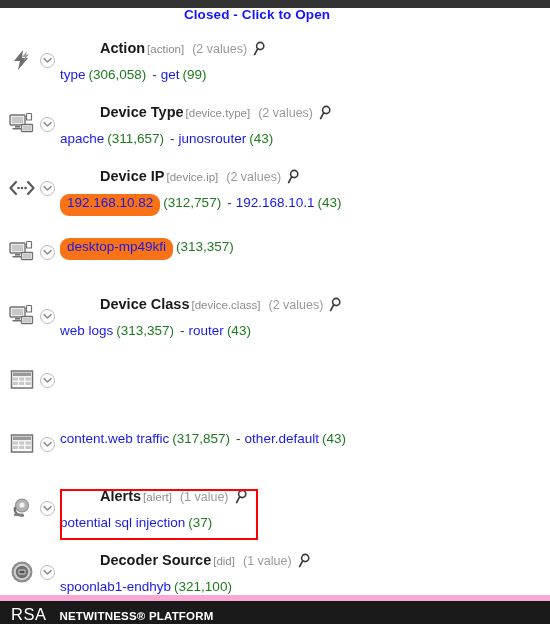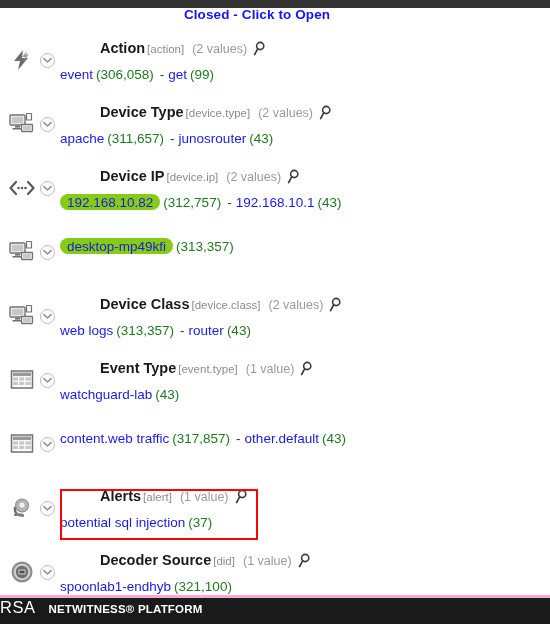--- a/index.html
+++ b/index.html
@@ -133,23 +133,23 @@
     margin-top: 7px;
     white-space: nowrap;
     line-height: 18px;
     font-size: 13.5px;
   }
   .val-name {
     color: #1a1ae6;
     cursor: pointer;
   }
   .val-name.chip {
-    background: #84cc16;
+    background: #f97316;
     border-radius: 9px;
-    padding: 1px 7px 0 7px;
+    padding: 1px 7px 6px 7px;
   }
   .val-count {
     color: #1f7a1f;
     margin-left: 3px;
   }
   .val-sep {
     color: #333333;
     margin: 0 4px 0 6px;
   }
 
@@ -164,23 +164,24 @@
     pointer-events: none;
   }
 
   
   .footer {
     position: absolute;
     bottom: 0; left: 0;
     width: 550px;
     height: 29px;
     background: #1a1a1a;
-    border-top: 3px solid #f9a8d4;
+    border-top: 6px solid #f9a8d4;
     display: flex;
-    align-items: flex-start;
+    align-items: flex-end;
+    padding-left: 11px;
   }
   .footer-logo {
     display: flex;
     align-items: baseline;
     color: #ffffff;
   }
   .logo-rsa {
     font-size: 16.5px;
     letter-spacing: 0.5px;
     font-weight: 400;
@@ -216,21 +217,21 @@
             <svg width="9" height="7" viewBox="0 0 9 7">
               <path d="M1 1.6 L4.5 5 L8 1.6" fill="none" stroke="#8e8e8e" stroke-width="1.5" stroke-linecap="round" stroke-linejoin="round"></path>
             </svg>
           </span>
         </div>
         <div class="body-cell">
           <div class="key-line"><span class="key-name">Action</span><span class="key-raw">[action]</span><span class="key-count">(2 values)</span><span class="key-search"><svg width="13" height="15" viewBox="0 0 13 15">
                 <circle cx="7.2" cy="5" r="3.6" fill="none" stroke="#3a3a3a" stroke-width="1.6"></circle>
                 <path d="M4.6 7.8 L1.6 13.6" stroke="#3a3a3a" stroke-width="1.7" stroke-linecap="round"></path>
               </svg></span></div>
-          <div class="val-line"><span class="val-name">event</span><span class="val-count">(306,058)</span><span class="val-sep">-</span><span class="val-name">get</span><span class="val-count">(99)</span></div>
+          <div class="val-line"><span class="val-name">type</span><span class="val-count">(306,058)</span><span class="val-sep">-</span><span class="val-name">get</span><span class="val-count">(99)</span></div>
         </div>
       </div>
       <div class="meta-row">
         <div class="icon-cell">
           <svg width="26" height="24" viewBox="0 0 26 24">
             <rect x="1" y="3" width="15" height="10" rx="1" fill="#fff" stroke="#707070" stroke-width="1.4"></rect>
             <rect x="2.6" y="4.6" width="11.8" height="6.8" fill="#c8c8c8"></rect>
             <rect x="6" y="14" width="5" height="1.6" fill="#707070"></rect>
             <rect x="3.5" y="16" width="10" height="1.5" fill="#707070"></rect>
             <rect x="17.5" y="1.5" width="5" height="6.5" rx="0.6" fill="#fff" stroke="#707070" stroke-width="1.2"></rect>
@@ -341,27 +342,20 @@
             <rect x="15.4" y="12.8" width="5.6" height="3.2" fill="#c8c8c8"></rect>
           </svg>
         </div>
         <div class="chev-cell">
           <span class="chev-circle">
             <svg width="9" height="7" viewBox="0 0 9 7">
               <path d="M1 1.6 L4.5 5 L8 1.6" fill="none" stroke="#8e8e8e" stroke-width="1.5" stroke-linecap="round" stroke-linejoin="round"></path>
             </svg>
           </span>
         </div>
-        <div class="body-cell">
-          <div class="key-line"><span class="key-name">Event Type</span><span class="key-raw">[event.type]</span><span class="key-count">(1 value)</span><span class="key-search"><svg width="13" height="15" viewBox="0 0 13 15">
-                <circle cx="7.2" cy="5" r="3.6" fill="none" stroke="#3a3a3a" stroke-width="1.6"></circle>
-                <path d="M4.6 7.8 L1.6 13.6" stroke="#3a3a3a" stroke-width="1.7" stroke-linecap="round"></path>
-              </svg></span></div>
-          <div class="val-line"><span class="val-name">watchguard-lab</span><span class="val-count">(43)</span></div>
-        </div>
       </div>
       <div class="meta-row">
         <div class="icon-cell">
           <svg width="24" height="22" viewBox="0 0 24 22">
             <rect x="1.5" y="2" width="21" height="17" fill="#fdfdfd" stroke="#707070" stroke-width="1.5"></rect>
             <rect x="3" y="3.5" width="18" height="3.6" fill="#9a9a9a"></rect>
             <rect x="3" y="8.4" width="5" height="3.2" fill="#c8c8c8"></rect>
             <rect x="9.2" y="8.4" width="5" height="3.2" fill="#c8c8c8"></rect>
             <rect x="15.4" y="8.4" width="5.6" height="3.2" fill="#c8c8c8"></rect>
             <rect x="3" y="12.8" width="5" height="3.2" fill="#c8c8c8"></rect>

